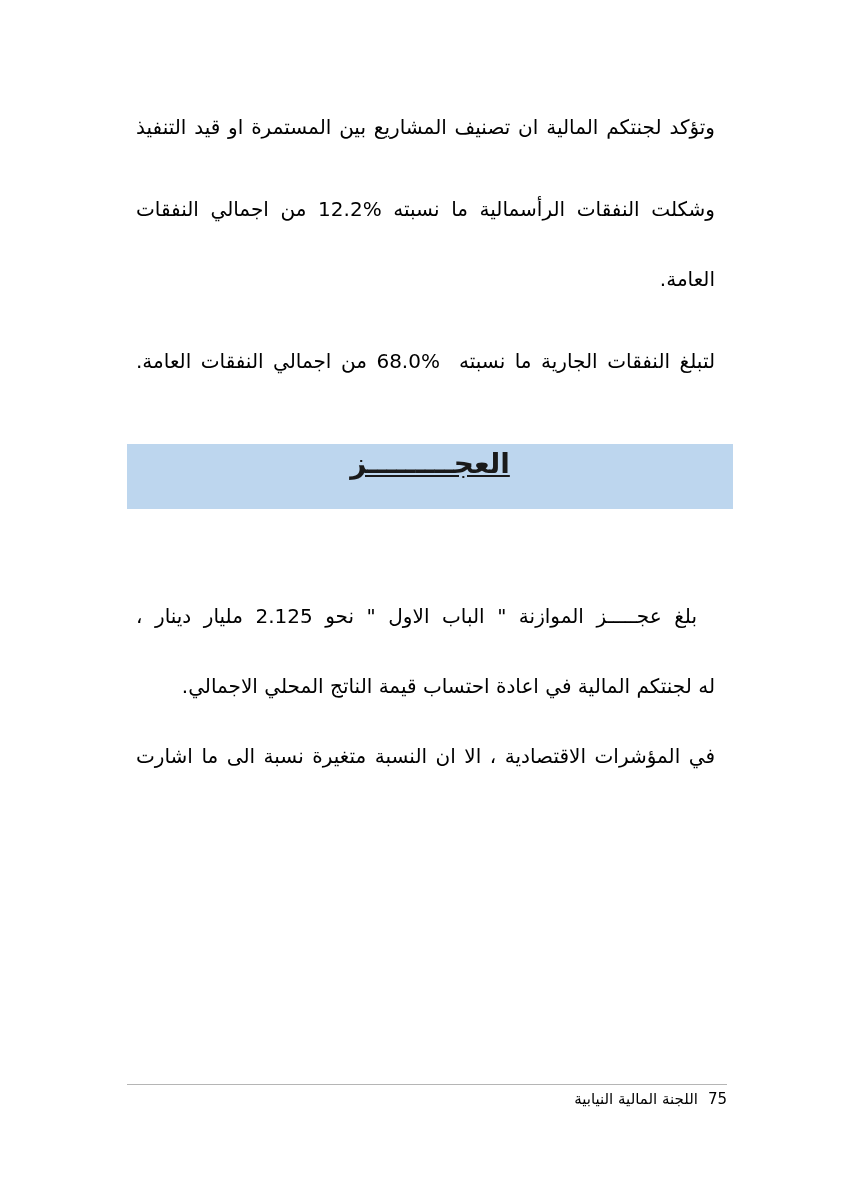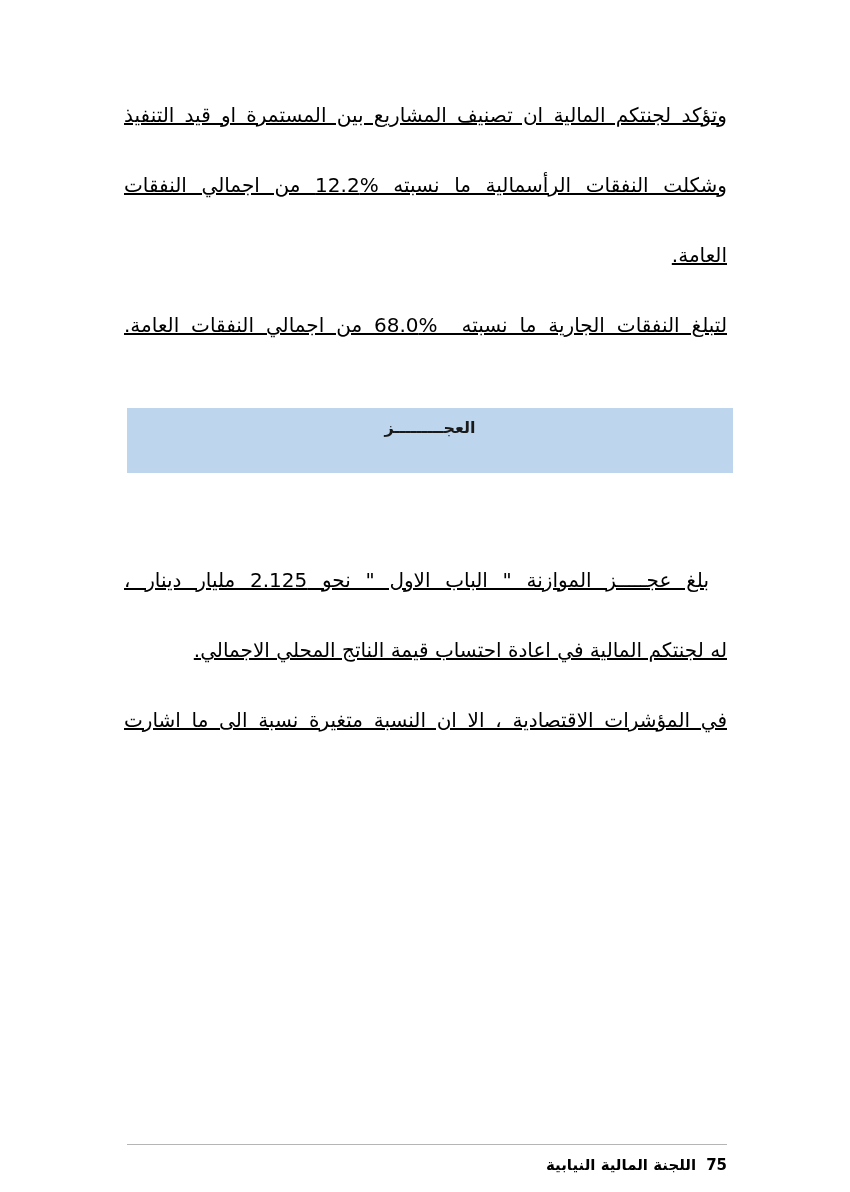--- a/index.html
+++ b/index.html
@@ -5,21 +5,21 @@
   html,body{margin:0;padding:0;}
   body{
     width:850px;height:1192px;position:relative;background:#ffffff;
     font-family:"DejaVu Sans",sans-serif;color:#000;overflow:hidden;
   }
   .content{
     direction:rtl;
     margin:0 123px 0 124px;
     padding-top:80px;
   }
-  .para{margin:0;padding:0;text-decoration:underline;}
+  .para{margin:12px;padding:0;}
   .line{
     direction:rtl;
     font-size:20px;
     line-height:70px;
     height:70px;
     white-space:pre-wrap;
     overflow:hidden;
     color:#000;
   }
   
@@ -30,37 +30,38 @@
   .heading-band{
     margin:48px -6px 0 3px;
     height:65px;
     box-sizing:border-box;
     padding-top:2px;
     text-align:center;
   }
   .heading-band .heading-text{
     direction:rtl;
     display:inline-block;
-    font-size:16px;
+    font-size:28px;
     font-weight:bold;
     line-height:36px;
     color:#1a1a1a;
+    text-decoration:underline;
   }
   .closing{margin-top:72px;}
   .page-footer{
     position:absolute;
     left:127px;
     width:600px;
-    top:1144px;
+    top:1084px;
     border-top:1px solid #b5b5b5;
-    padding-top:10px;
+    padding-top:4px;
     direction:rtl;
     text-align:right;
     font-size:15px;
-    font-weight:bold;
+    font-weight:normal;
     line-height:20px;
   }
   .page-footer .num{margin-inline-end:10px;}
 </style>
 </head>
 <body>
 
 <div class="content">
 
   <div class="para">

